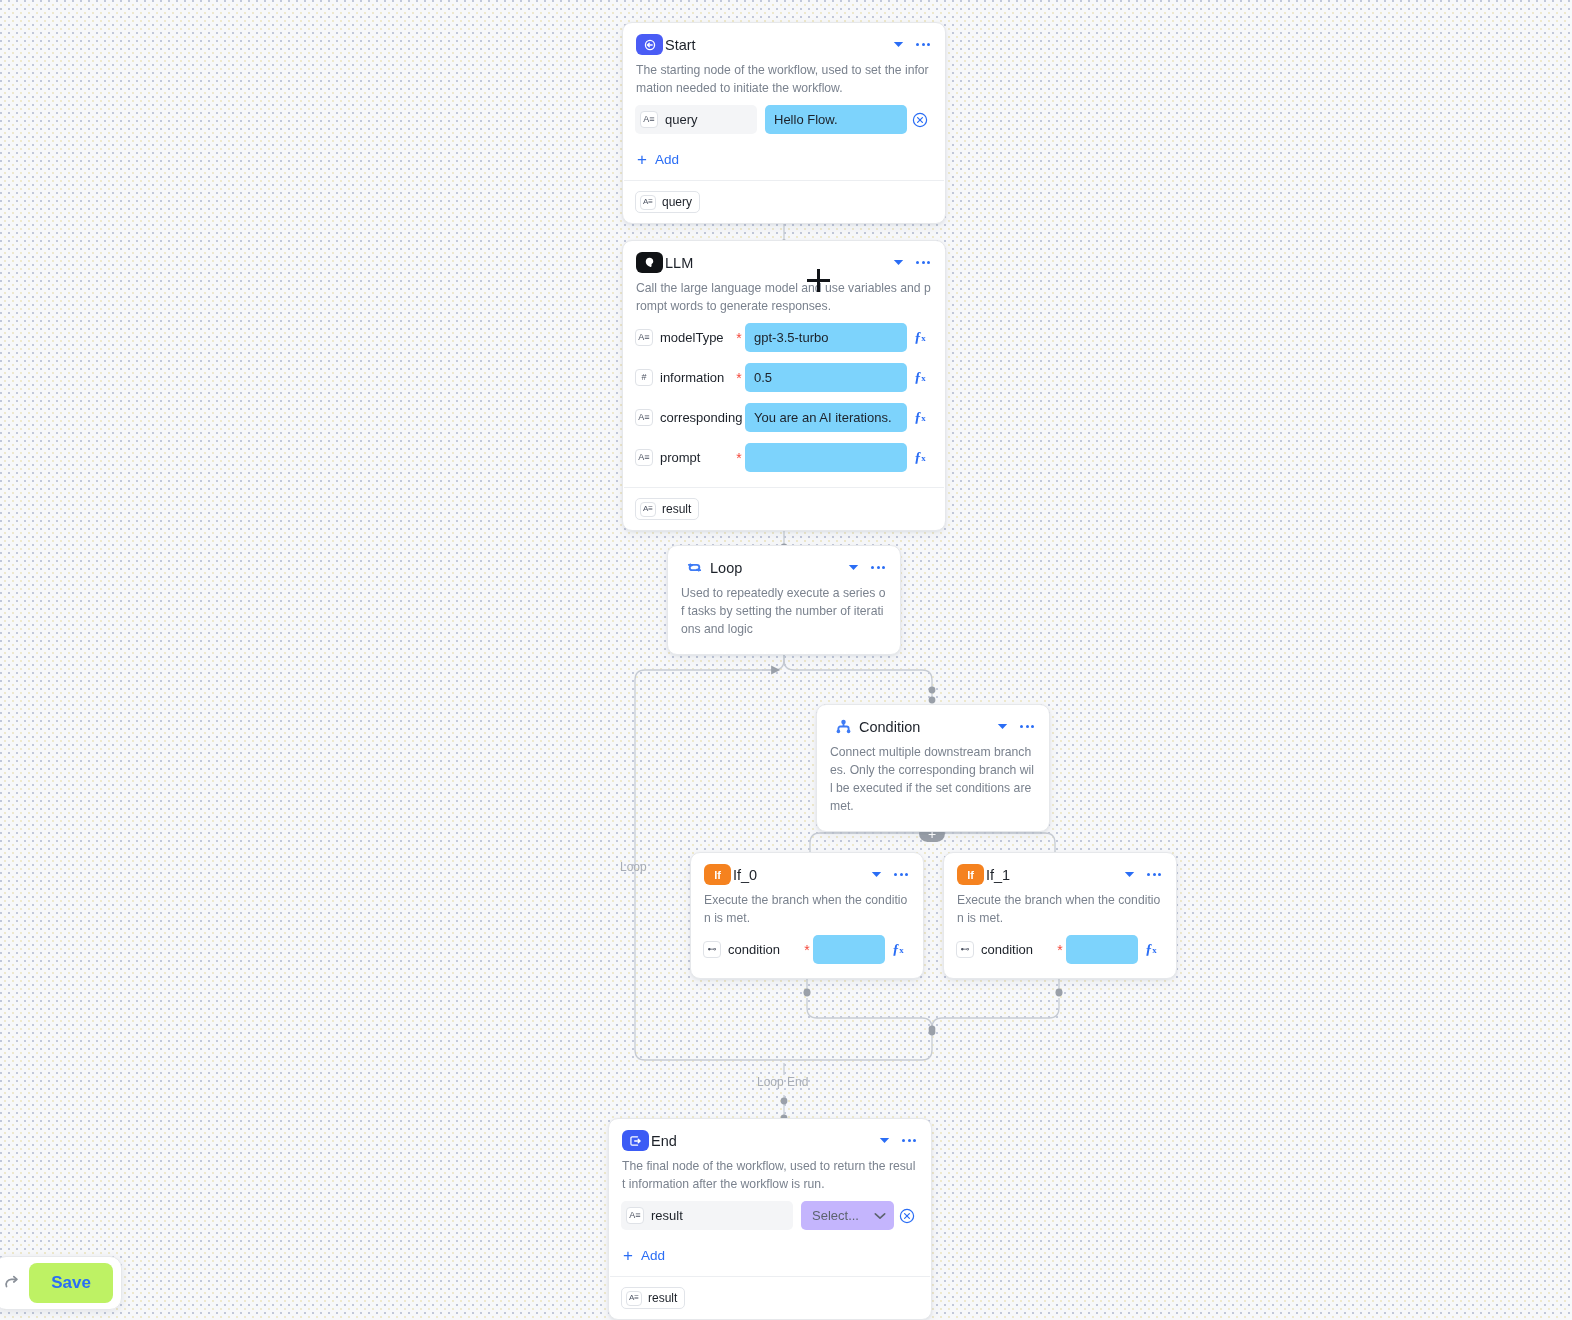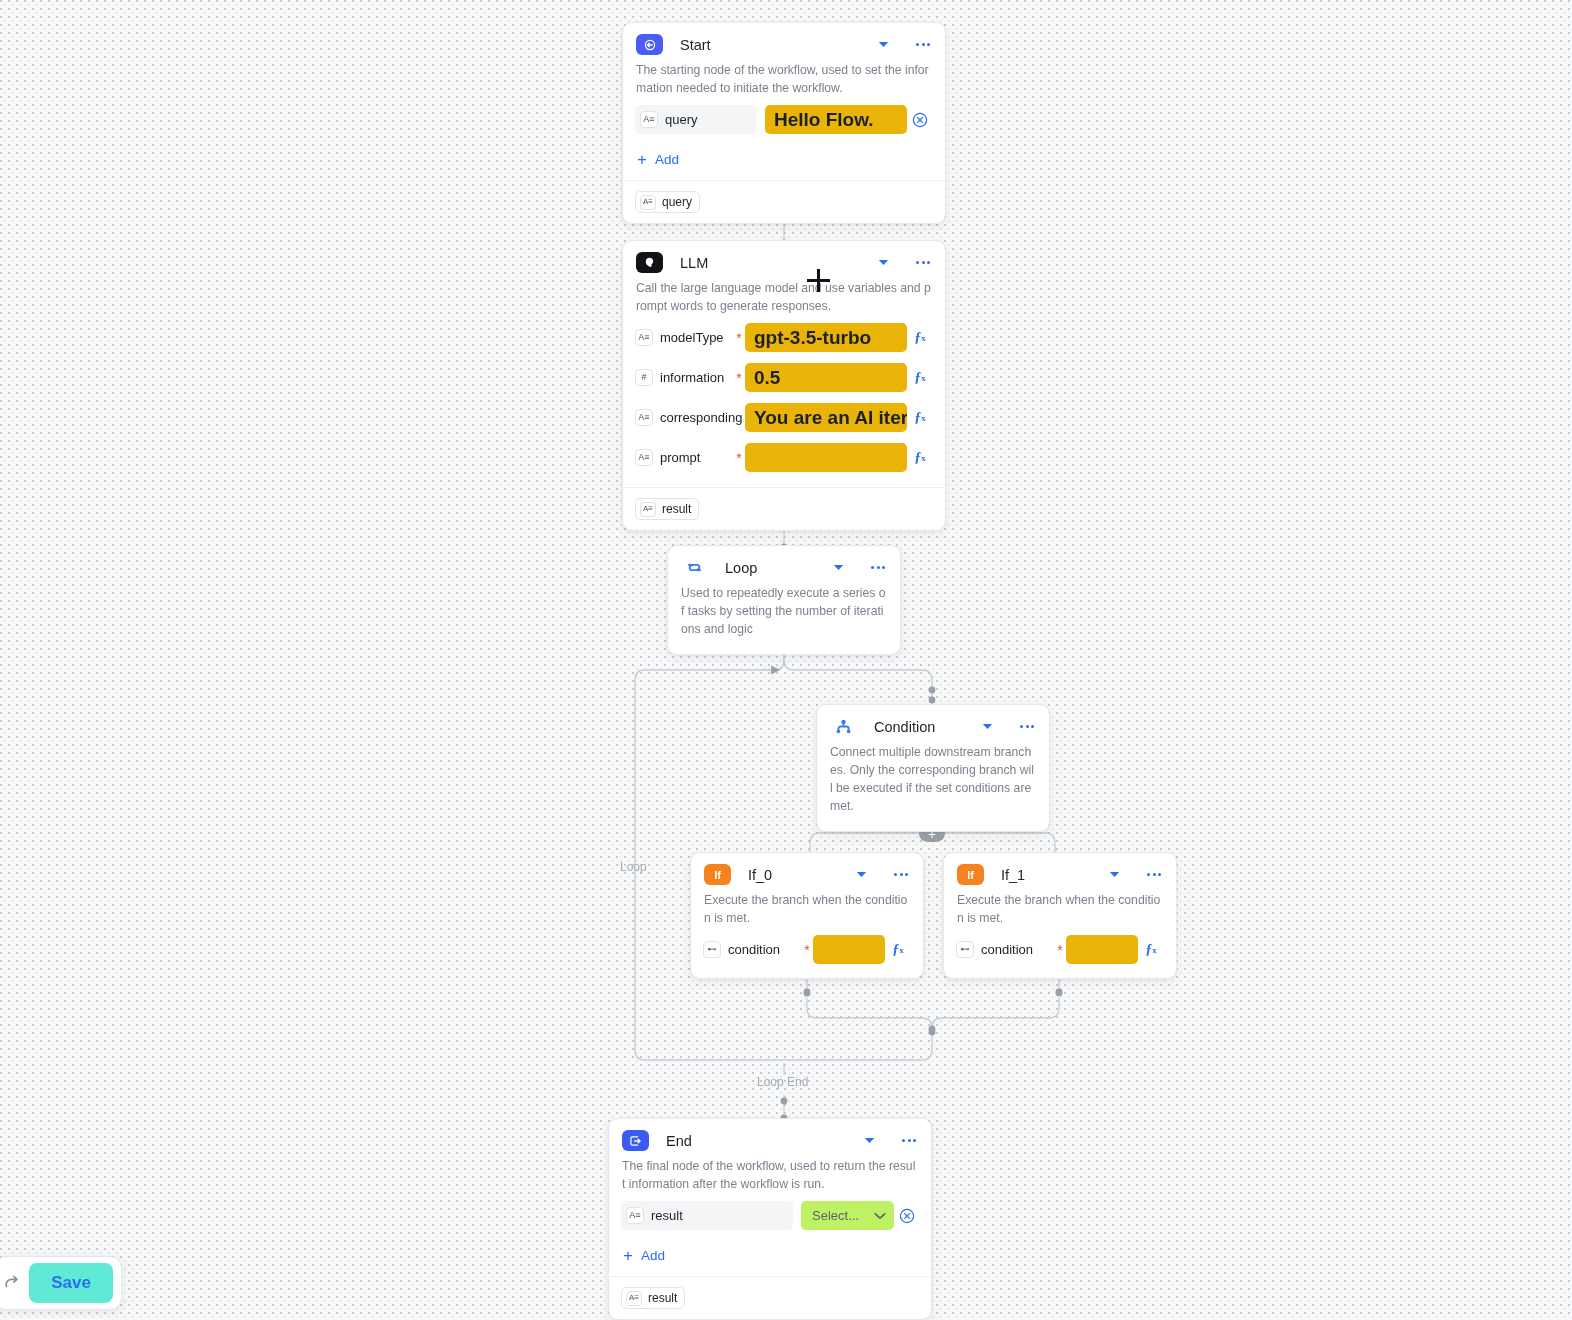--- a/index.html
+++ b/index.html
@@ -28,21 +28,21 @@
     position: absolute;
     background: #ffffff;
     border: 1px solid #e6e8eb;
     border-radius: 10px;
     box-shadow: 0 1px 3px rgba(20,30,60,0.07), 0 4px 12px rgba(20,30,60,0.05);
     padding: 0;
   }
   .node-head {
     display: flex; align-items: center;
     padding: 11px 13px 6px 13px;
-    gap: 17px;
+    gap: 2px;
   }
   .node-icon {
     width: 27px; height: 21px; border-radius: 6px;
     flex: 0 0 auto;
     display: flex; align-items: center; justify-content: center;
   }
   .node-icon svg { display: block; }
   .node-title {
     font-size: 14.5px; color: #1c2129; font-weight: 400;
     flex: 1 1 auto; white-space: nowrap; overflow: hidden;
@@ -82,36 +82,36 @@
   .tbadge {
     width: 18px; height: 17px; border-radius: 4px;
     background: #ffffff; border: 1px solid #dfe2e7;
     display: flex; align-items: center; justify-content: center;
     font-size: 9px; color: #4a5160; flex: 0 0 auto;
     line-height: 1;
   }
   .fname-label { font-size: 13px; color: #1c2129; white-space: nowrap; }
   .req { color: #f5483b; font-size: 14px; width: 12px; text-align: center; flex: 0 0 auto; line-height: 1; }
   .fval {
-    background: #eab308; border-radius: 5px;
+    background: #7dd3fc; border-radius: 5px;
     height: 29px; display: flex; align-items: center;
-    padding: 0 9px; font-size: 19px; color: #1c2129;
-    flex: 1 1 auto; min-width: 0; white-space: nowrap; overflow: hidden; font-weight: bold;
+    padding: 0 9px; font-size: 13px; color: #1c2129;
+    flex: 1 1 auto; min-width: 0; white-space: nowrap; overflow: hidden;
   }
   .fx {
     width: 26px; flex: 0 0 auto; display: flex; align-items: center; justify-content: center;
     font-style: italic; font-family: "Liberation Serif", serif;
     font-size: 14px; color: #2a6df5; font-weight: 700;
   }
   .fx sub { font-size: 9px; font-style: normal; }
   .clear-btn {
     width: 26px; flex: 0 0 auto; display: flex; align-items: center; justify-content: center;
   }
   .selectbox {
-    background: #bef264; border-radius: 5px; height: 29px;
+    background: #c4b5fd; border-radius: 5px; height: 29px;
     display: flex; align-items: center; justify-content: space-between;
     padding: 0 8px 0 11px; width: 93px; flex: 0 0 auto;
     font-size: 13px; color: #5c636e;
   }
   .add-row {
     display: flex; align-items: center; gap: 8px;
     padding: 2px 12px 12px 14px;
     color: #2a6df5; font-size: 13.5px; font-weight: 500;
   }
   .plus-glyph { font-size: 17px; line-height: 1; font-weight: 400; color: #2a6df5; }
@@ -151,21 +151,21 @@
     height: 54px; width: 128px;
     background: #ffffff; border: 1px solid #e6e8eb;
     border-radius: 12px;
     box-shadow: 0 2px 10px rgba(20,30,60,0.09);
     display: flex; align-items: center; gap: 6px;
     padding: 0 8px 0 6px;
   }
   .redo-icon { width: 22px; height: 22px; flex: 0 0 auto; display:flex; align-items:center; justify-content:center; }
   .save-btn {
     flex: 1 1 auto; height: 40px; border-radius: 8px;
-    background: #5eead4;
+    background: #bef264;
     display: flex; align-items: center; justify-content: center;
     color: #2a6df5; font-size: 17px; font-weight: 700;
   }
 </style>
 </head>
 <body>
 
 <div id="canvas">
 
   <svg id="edges" viewBox="0 0 1572 1320">

